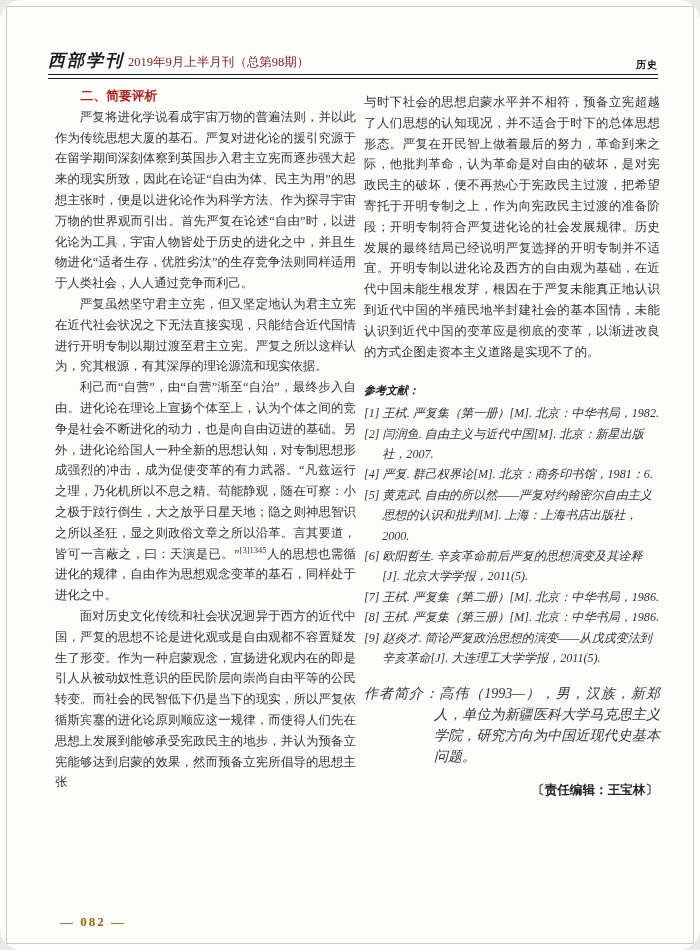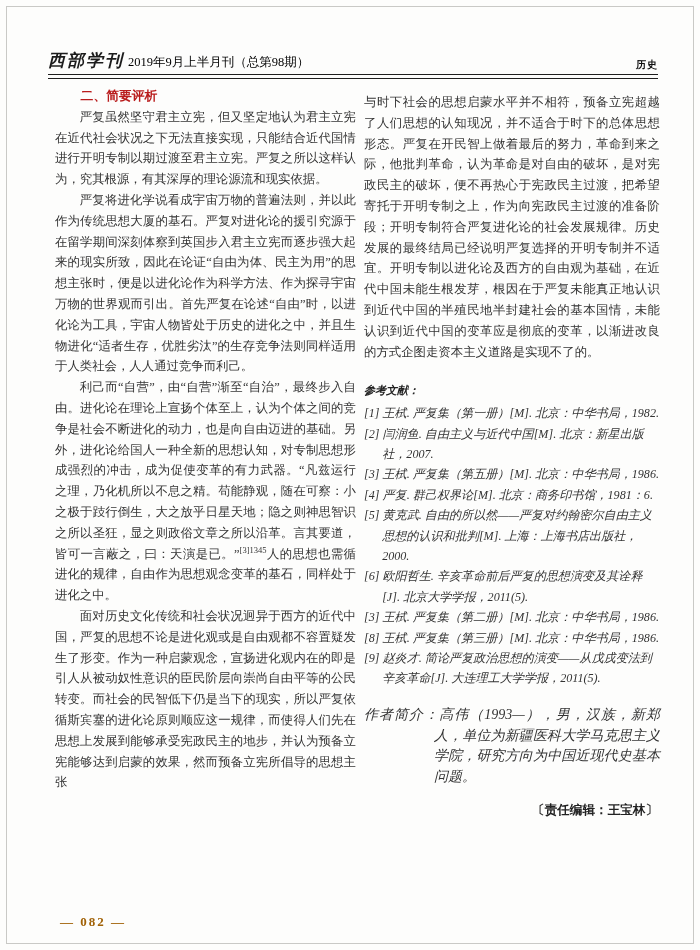--- a/index.html
+++ b/index.html
@@ -1,34 +1,35 @@
 <!DOCTYPE html>
 <html><head>
 <meta charset="utf-8">
 <style>
   html,body { margin:0; padding:0; background:#e8e8e6; }
   .page {
     position:relative; width:700px; height:950px; margin:0 auto;
     background:#fdfdfc; overflow:hidden;
     font-family:"Liberation Serif","DejaVu Serif",serif;
     color:#2e2e2e;
+    border-radius:21px;
   }
   .scan-frame { position:absolute; inset:6px; border:1px solid #c9c9c6; pointer-events:none; }
 
   .header {
     position:absolute; left:48px; right:42px; top:50px; height:22px;
     display:flex; justify-content:space-between; align-items:flex-end;
     filter:blur(0.25px);
   }
   .header-left { display:flex; align-items:baseline; }
   .journal-logo {
     font-weight:bold; font-style:italic; font-size:17px;
     letter-spacing:2px; color:#1c1c1c;
   }
-  .issue-info { font-size:12.5px; margin-left:4px; color:#000000; }
+  .issue-info { font-size:12.5px; margin-left:4px; color:#7f1d1d; }
   .section-label { font-weight:bold; font-size:10px; color:#111; letter-spacing:1px; }
 
   .double-rule {
     position:absolute; left:48px; right:42px; top:74px; height:2.6px;
     border-top:1.6px solid #1e1e1e; border-bottom:1px solid #1e1e1e;
   }
 
   .col { position:absolute; top:86px; filter:blur(0.28px); }
   .col-left  { left:55px;  width:301px; }
   .col-right { left:364px; width:296px; top:84px; }
@@ -80,38 +81,37 @@
       <span class="journal-logo">西部学刊</span>
       <span class="issue-info">2019年9月上半月刊（总第98期）</span>
     </div>
     <span class="section-label">历史</span>
   </div>
 
   <div class="double-rule"></div>
 
   <div class="col col-left">
     <p class="sec-heading">二、简要评析</p>
+    <p class="body-text">严复将进化学说看成宇宙万物的普遍法则，并以此作为传统思想大厦的基石。严复对进化论的援引究源于在留学期间深刻体察到英国步入君主立宪而逐步强大起来的现实所致，因此在论证“自由为体、民主为用”的思想主张时，便是以进化论作为科学方法、作为探寻宇宙万物的世界观而引出。首先严复在论述“自由”时，以进化论为工具，宇宙人物皆处于历史的进化之中，并且生物进化“适者生存，优胜劣汰”的生存竞争法则同样适用于人类社会，人人通过竞争而利己。</p>
     <p class="body-text">严复虽然坚守君主立宪，但又坚定地认为君主立宪在近代社会状况之下无法直接实现，只能结合近代国情进行开明专制以期过渡至君主立宪。严复之所以这样认为，究其根源，有其深厚的理论源流和现实依据。</p>
-    <p class="body-text">严复将进化学说看成宇宙万物的普遍法则，并以此作为传统思想大厦的基石。严复对进化论的援引究源于在留学期间深刻体察到英国步入君主立宪而逐步强大起来的现实所致，因此在论证“自由为体、民主为用”的思想主张时，便是以进化论作为科学方法、作为探寻宇宙万物的世界观而引出。首先严复在论述“自由”时，以进化论为工具，宇宙人物皆处于历史的进化之中，并且生物进化“适者生存，优胜劣汰”的生存竞争法则同样适用于人类社会，人人通过竞争而利己。</p>
     <p class="body-text"><span>利己而“自营”，由“自营”渐至“自治”，最终步入自由。进化论在理论上宣扬个体至上，认为个体之间的竞争是社会不断进化的动力，也是向自由迈进的基础。另外，进化论给国人一种全新的思想认知，对专制思想形成强烈的冲击，成为促使变革的有力武器。“凡兹运行之理，乃化机所以不息之精。苟能静观，随在可察：小之极于跂行倒生，大之放乎日星天地；隐之则神思智识之所以圣狂，显之则政俗文章之所以沿革。言其要道，皆可一言蔽之，曰：天演是已。”</span><sup class="cite">[3]1345</sup><span>人的思想也需循进化的规律，自由作为思想观念变革的基石，同样处于进化之中。</span></p>
     <p class="body-text">面对历史文化传统和社会状况迥异于西方的近代中国，严复的思想不论是进化观或是自由观都不容置疑发生了形变。作为一种启蒙观念，宣扬进化观内在的即是引人从被动奴性意识的臣民阶层向崇尚自由平等的公民转变。而社会的民智低下仍是当下的现实，所以严复依循斯宾塞的进化论原则顺应这一规律，而使得人们先在思想上发展到能够承受宪政民主的地步，并认为预备立宪能够达到启蒙的效果，然而预备立宪所倡导的思想主张</p>
   </div>
 
   <div class="col col-right">
     <p class="body-text no-indent">与时下社会的思想启蒙水平并不相符，预备立宪超越了人们思想的认知现况，并不适合于时下的总体思想形态。严复在开民智上做着最后的努力，革命到来之际，他批判革命，认为革命是对自由的破坏，是对宪政民主的破坏，便不再热心于宪政民主过渡，把希望寄托于开明专制之上，作为向宪政民主过渡的准备阶段；开明专制符合严复进化论的社会发展规律。历史发展的最终结局已经说明严复选择的开明专制并不适宜。开明专制以进化论及西方的自由观为基础，在近代中国未能生根发芽，根因在于严复未能真正地认识到近代中国的半殖民地半封建社会的基本国情，未能认识到近代中国的变革应是彻底的变革，以渐进改良的方式企图走资本主义道路是实现不了的。</p>
 
     <p class="refs-heading">参考文献：</p>
 
     <p class="ref-item">[1] 王栻. 严复集（第一册）[M]. 北京：中华书局，1982.</p>
     <p class="ref-item">[2] 闫润鱼. 自由主义与近代中国[M]. 北京：新星出版社，2007.</p>
-    <p class="ref-item">[3] 王栻. 严复集（第五册）[M]. 北京：中华书局，1986.</p>
     <p class="ref-item">[4] 严复. 群己权界论[M]. 北京：商务印书馆，1981：6.</p>
     <p class="ref-item">[5] 黄克武. 自由的所以然——严复对约翰密尔自由主义思想的认识和批判[M]. 上海：上海书店出版社，2000.</p>
     <p class="ref-item">[6] 欧阳哲生. 辛亥革命前后严复的思想演变及其诠释[J]. 北京大学学报，2011(5).</p>
-    <p class="ref-item">[3] 王栻. 严复集（第二册）[M]. 北京：中华书局，1986.</p>
+    <p class="ref-item">[7] 王栻. 严复集（第二册）[M]. 北京：中华书局，1986.</p>
     <p class="ref-item">[8] 王栻. 严复集（第三册）[M]. 北京：中华书局，1986.</p>
     <p class="ref-item">[9] 赵炎才. 简论严复政治思想的演变——从戊戌变法到辛亥革命[J]. 大连理工大学学报，2011(5).</p>
 
     <p class="author-bio">作者简介：高伟（1993—），男，汉族，新郑人，单位为新疆医科大学马克思主义学院，研究方向为中国近现代史基本问题。</p>
 
     <p class="editor-credit">〔责任编辑：王宝林〕</p>
   </div>
 
   <div class="page-number">— 082 —</div>
 </div>

